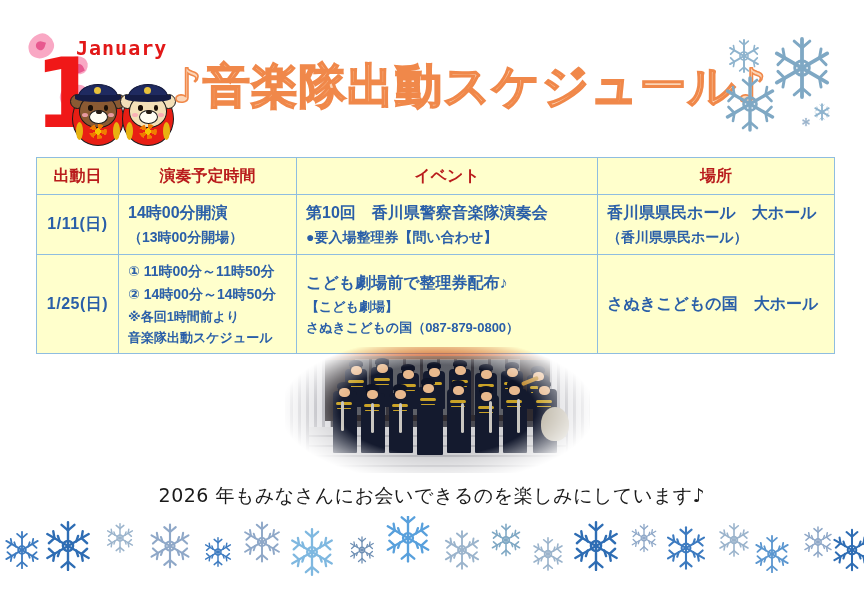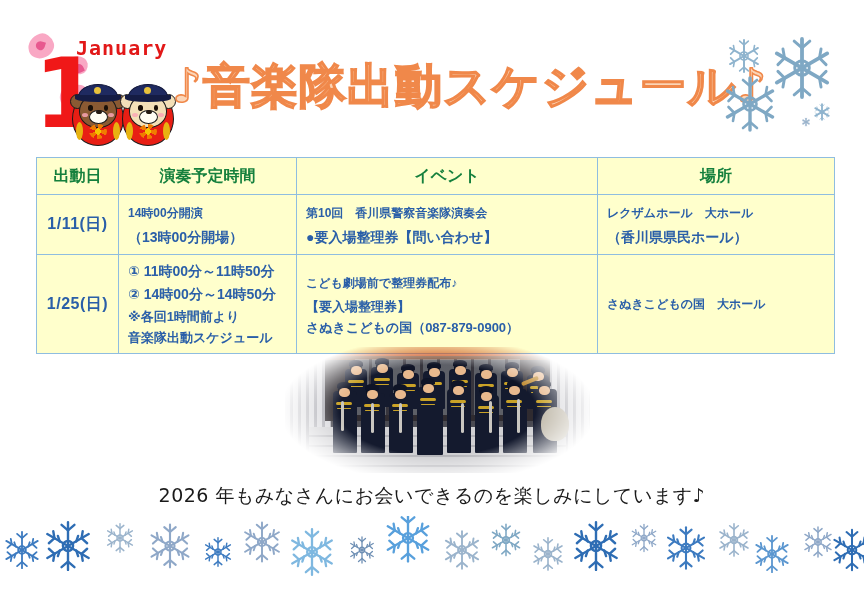--- a/index.html
+++ b/index.html
@@ -219,21 +219,21 @@
   }
   #schedule-table td, #schedule-table th {
     border: 1.5px solid #8FBDE0;
     background: #FFFFCC;
     padding: 5px 9px;
     vertical-align: middle;
     box-sizing: border-box;
   }
   #schedule-table th {
     text-align: center;
-    color: #15803d;
+    color: #b91c1c;
     font-size: 16px;
     font-weight: bold;
     height: 37px;
     padding: 4px;
   }
   .col-date  { width: 82px; }
   .col-time  { width: 178px; }
   .col-event { width: 301px; }
   .col-place { width: 237px; }
 
@@ -241,21 +241,21 @@
     text-align: center;
     color: #2A5FA8;
     font-size: 16px;
     font-weight: bold;
     letter-spacing: .5px;
   }
   .cell-text {
     color: #2A5FA8;
     font-weight: bold;
   }
-  .line-lg  { font-size: 12px; line-height: 26px; }
+  .line-lg  { font-size: 16px; line-height: 26px; }
   .line-md  { font-size: 14px; line-height: 23px; }
   .line-sm  { font-size: 13px; line-height: 21px; }
 
   
   #band-photo {
     position: absolute;
     left: 285px; top: 347px;
     width: 305px; height: 126px;
     overflow: hidden;
     background: #4a4a52;
@@ -462,36 +462,36 @@
       <td class="cell-date">1/11(日)</td>
       <td class="cell-text">
         <div class="line-lg">14時00分開演</div>
         <div class="line-md">（13時00分開場）</div>
       </td>
       <td class="cell-text">
         <div class="line-lg">第10回　香川県警察音楽隊演奏会</div>
         <div class="line-md">●要入場整理券【問い合わせ】</div>
       </td>
       <td class="cell-text">
-        <div class="line-lg">レクザムホール　大ホール</div>
+        <div class="line-lg">香川県県民ホール　大ホール</div>
         <div class="line-md">（香川県県民ホール）</div>
       </td>
     </tr>
     <tr>
       <td class="cell-date">1/25(日)</td>
       <td class="cell-text">
         <div class="line-md">①  11時00分～11時50分</div>
         <div class="line-md">②  14時00分～14時50分</div>
         <div class="line-sm">※各回1時間前より</div>
         <div class="line-sm">音楽隊出動スケジュール</div>
       </td>
       <td class="cell-text">
         <div class="line-lg">こども劇場前で整理券配布♪</div>
-        <div class="line-sm">【要入場整理券】</div>
-        <div class="line-sm">さぬきこどもの国（087-879-0900）</div>
+        <div class="line-sm">【こども劇場】</div>
+        <div class="line-sm">さぬきこどもの国（087-879-0800）</div>
       </td>
       <td class="cell-text">
         <div class="line-lg">さぬきこどもの国　大ホール</div>
       </td>
     </tr>
   </tbody>
 </table>
 
 <div id="band-photo">
   <div class="bg-left"></div>

